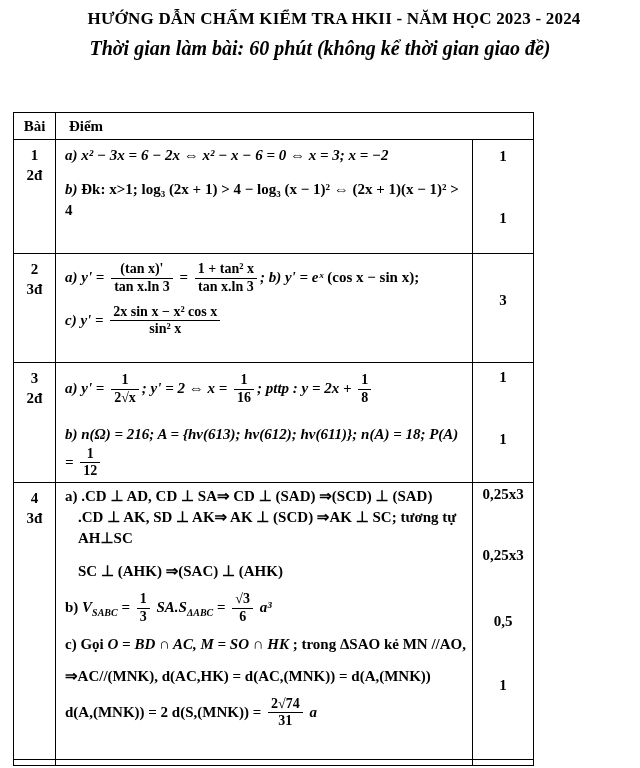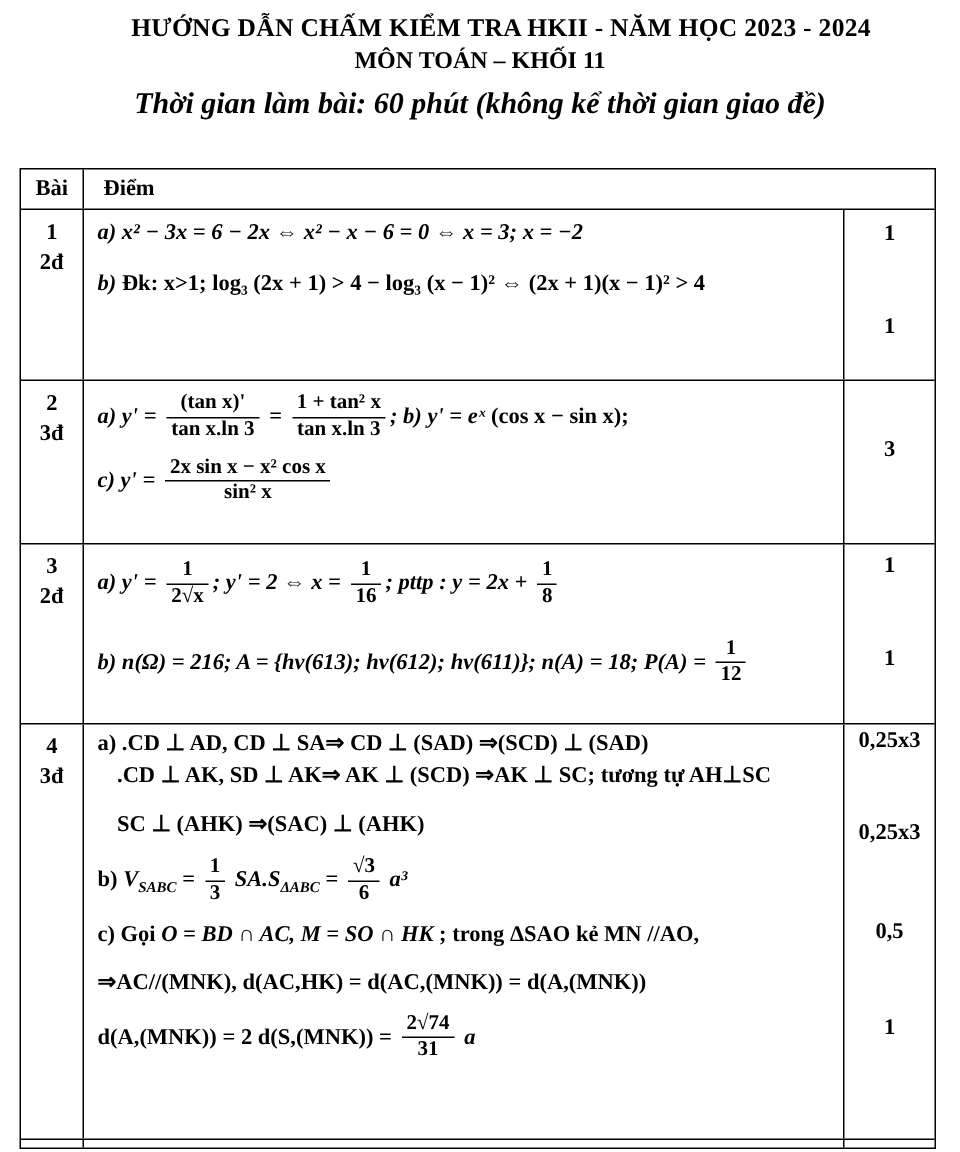--- a/index.html
+++ b/index.html
@@ -7,21 +7,21 @@
     position:relative; width:640px; height:768px; overflow:hidden;
     background:#ffffff; color:#000;
     font-family:"Liberation Serif", serif;
   }
   .titles { text-align:center; padding-top:9px; }
   .t1 { font-size:17px; font-weight:bold; letter-spacing:0.2px;padding-left:28px; }
   .t2 { font-size:16px; font-weight:bold; margin-top:3px; }
   .t3 { font-size:20px; font-weight:bold; font-style:italic; margin-top:8px; }
 
   .tbl {
-    position:absolute; left:13px; top:112px; width:611px;
+    position:absolute; left:13px; top:112px; width:521px;
     border:1.6px solid #000; box-sizing:border-box;
     font-weight:bold;
   }
   .hdr { display:flex; height:26px; border-bottom:1.6px solid #000; }
   .hc { display:flex; align-items:center; justify-content:center; font-size:15px; font-weight:bold; }
   .row { display:flex; border-bottom:1.6px solid #000; }
   .c1 { width:42px; flex:none; border-right:1.6px solid #000; box-sizing:border-box; text-align:center; }
   .c2 { flex:1; border-right:1.6px solid #000; box-sizing:border-box; }
   .c3 { width:60px; flex:none; }
   .rel { position:relative; }
@@ -38,21 +38,20 @@
   .sb { font-size:10px; font-style:italic; vertical-align:-4px; letter-spacing:0; }
   .stub { height:5px; border-bottom:none; }
 </style>
 </head>
 <body>
 
 <div class="page">
 
   <div class="titles">
     <div class="t1">HƯỚNG DẪN CHẤM KIỂM TRA HKII - NĂM HỌC 2023 - 2024</div>
-    <div class="t2">MÔN TOÁN – KHỐI 11</div>
     <div class="t3">Thời gian làm bài: 60 phút (không kể thời gian giao đề)</div>
   </div>
 
   <div class="tbl">
 
     <div class="hdr">
       <div class="c1 hc">Bài</div>
       <div class="c3 hc">Điểm</div>
     </div>
 

